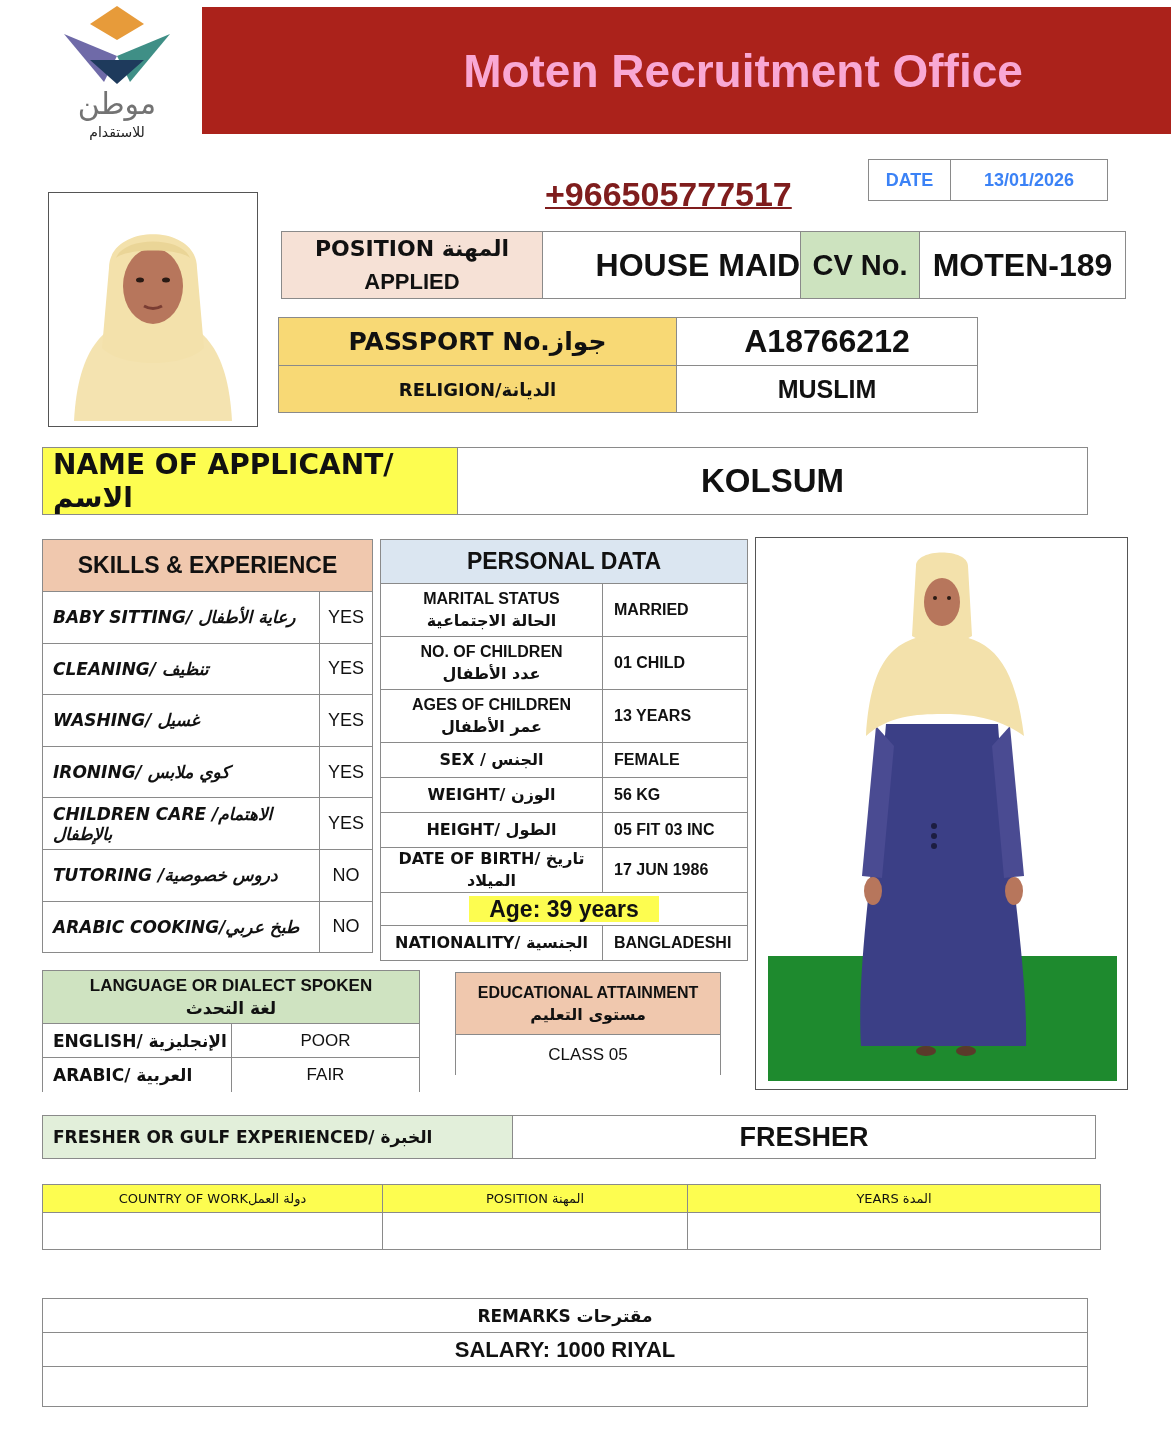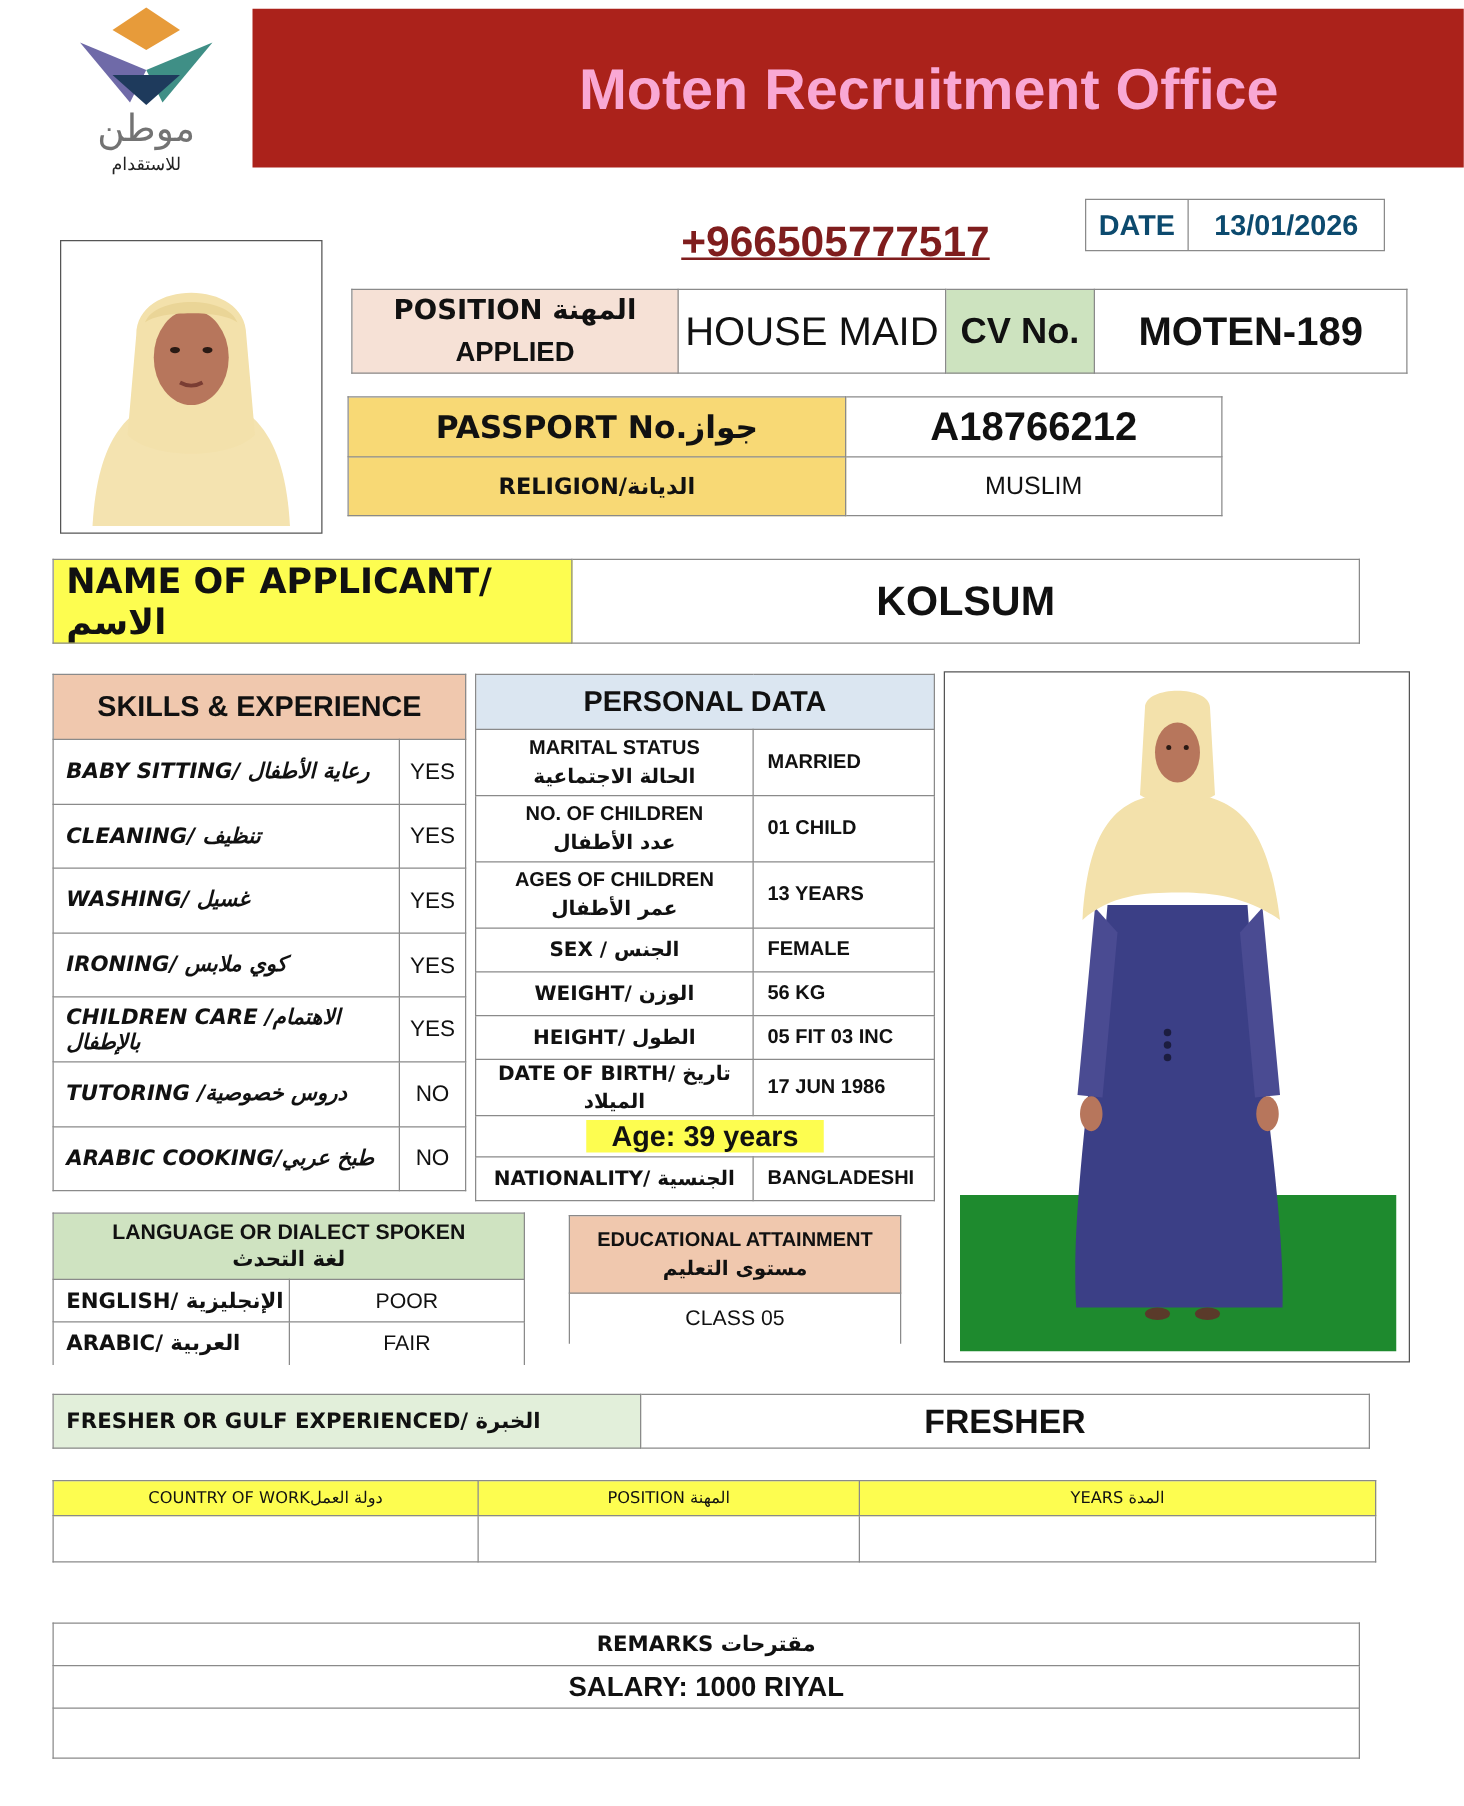--- a/index.html
+++ b/index.html
@@ -15,47 +15,47 @@
   #logo .ar2 { position: absolute; left: 0; top: 120px; width: 118px; text-align: center; font-family: "DejaVu Sans", sans-serif; font-size: 14px; color: #222; direction: rtl; }
 
   
   #banner { left: 202px; top: 7px; width: 1082px; height: 127px; background: #ab221b; color: #f9a8d4; display: flex; align-items: center; justify-content: center; font-size: 46px; font-weight: bold; }
 
   
   #phone { left: 545px; top: 175px; font-size: 34px; font-weight: bold; color: #7f1d1d; text-decoration: underline; text-decoration-thickness: 2px; }
 
   
   #datebox { left: 868px; top: 159px; height: 42px; display: flex; border: 1px solid #8a8a8a; }
-  #datebox div { display: flex; align-items: center; justify-content: center; color: #0c4a6e; font-weight: bold; font-size: 23px; padding: 0 12px; }
+  #datebox div { display: flex; align-items: center; justify-content: center; color: #3b82f6; font-weight: bold; font-size: 18px; padding: 0 12px; }
   #datebox .lbl { width: 82px; border-right: 1px solid #8a8a8a; }
   #datebox .val { width: 156px; }
 
   
   .photo-frame { border: 1px solid #555; background: #fff; }
   #photo-small { left: 48px; top: 192px; width: 210px; height: 235px; padding: 5px; }
   #photo-full { left: 755px; top: 537px; width: 373px; height: 553px; padding: 8px 10px; }
   .photo-inner { width: 100%; height: 100%; position: relative; overflow: hidden; background: #fff; }
 
   
   #position-row { left: 281px; top: 231px; width: 845px; height: 68px; }
   #position-row td { text-align: center; vertical-align: middle; }
   #position-row .lbl { width: 261px; background: #f6e1d6; font-size: 22px; font-weight: bold; line-height: 33px; }
-  #position-row .val { width: 214px; font-size: 32px; font-weight: normal; }
+  #position-row .val { width: 258px; font-size: 32px; font-weight: bold; text-align: right; }
   #position-row .cvl { width: 119px; background: #cde3bf; font-size: 29px; font-weight: bold; }
   #position-row .cvv { font-size: 32px; font-weight: bold; }
 
   
   #passport { left: 278px; top: 317px; width: 700px; height: 96px; }
   #passport td { text-align: center; vertical-align: middle; }
   #passport .lbl { width: 398px; background: #f8d975; font-weight: bold; }
   #passport .r1 { height: 48px; }
   #passport .r1 .lbl { font-size: 25px; }
   #passport .r1 .val { font-size: 32px; font-weight: bold; }
   #passport .r2 .lbl { font-size: 18px; }
-  #passport .r2 .val { font-size: 20px; font-weight: normal; }
+  #passport .r2 .val { font-size: 25px; font-weight: bold; }
 
   
   #name-row { left: 42px; top: 447px; width: 1046px; height: 61px; }
   #name-row td { vertical-align: middle; }
   #name-row .lbl { width: 415px; background: #fdfd50; font-size: 28px; font-weight: bold; padding-left: 10px; }
   #name-row .val { text-align: center; font-size: 33px; font-weight: bold; }
 
   
   #skills { left: 42px; top: 539px; width: 331px; }
   #skills th { background: #f0c8ae; height: 52px; font-size: 23px; font-weight: bold; }

